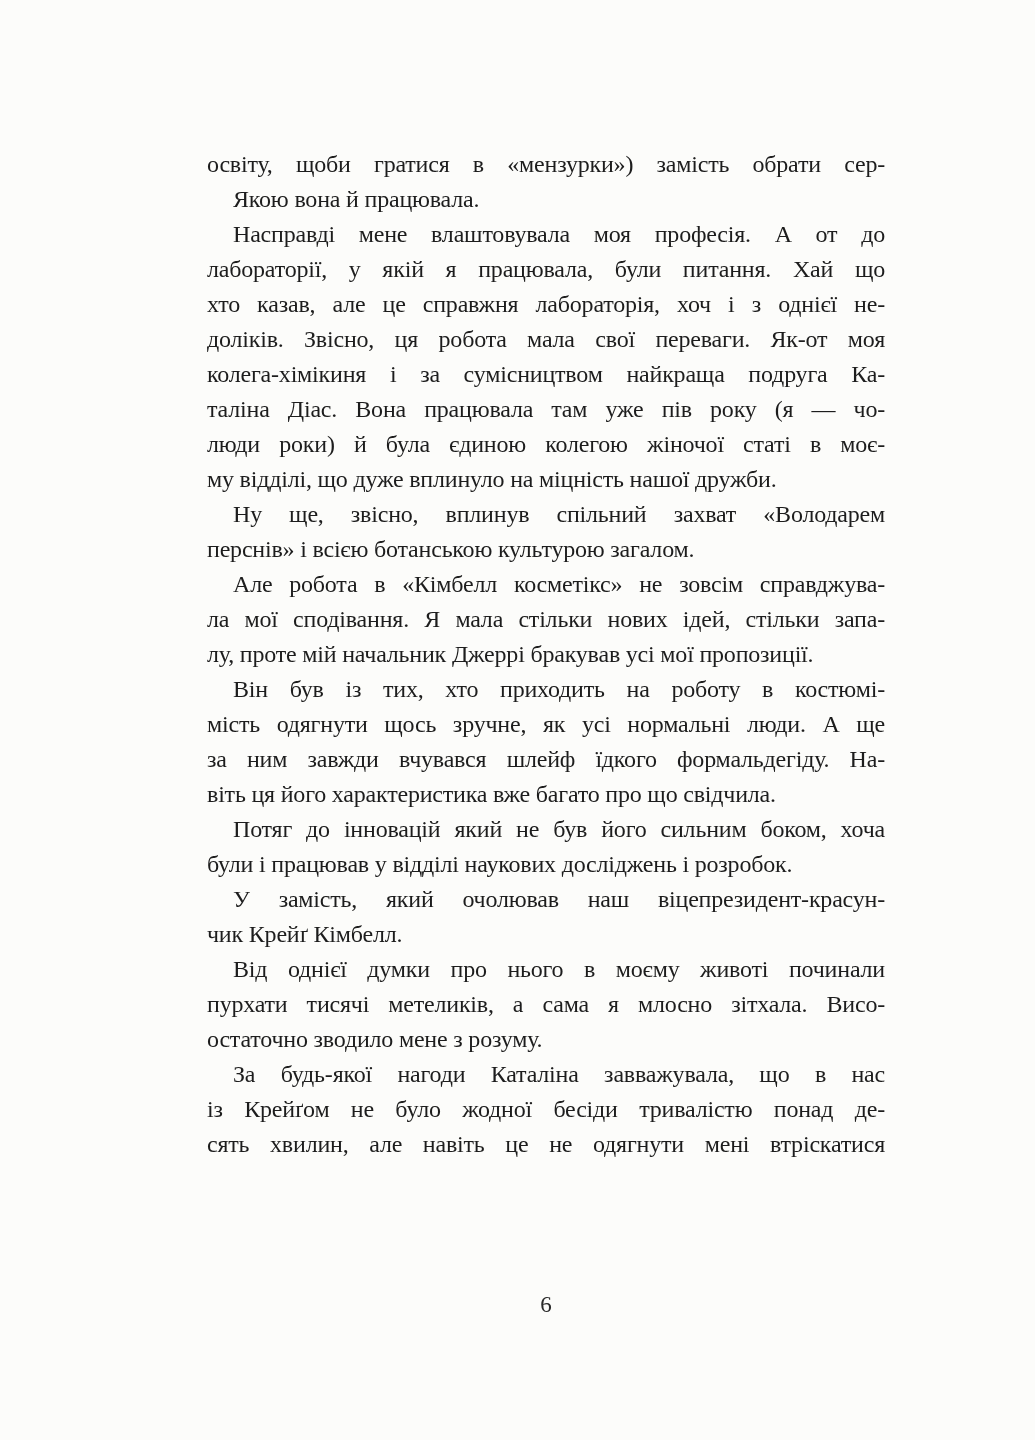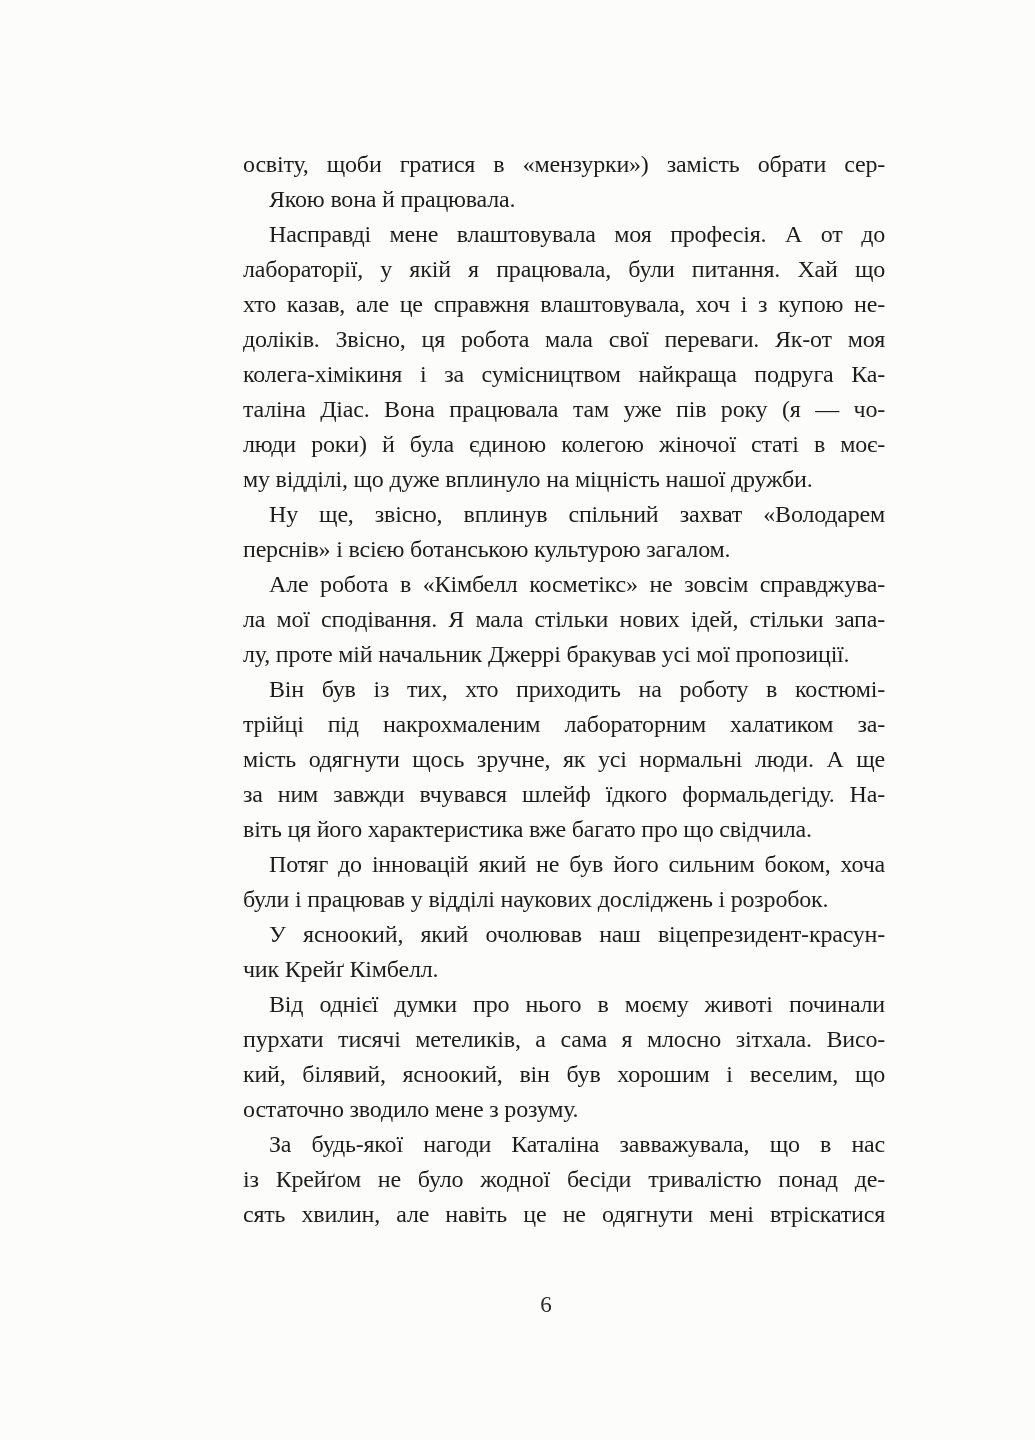--- a/index.html
+++ b/index.html
@@ -29,21 +29,20 @@
     letter-spacing: -0.2px;
   }
   .paragraph {
     margin: 0;
   }
   .line {
     height: 35px;
     text-align: justify;
     text-align-last: justify;
     white-space: normal;
-    margin-left: 36px;
   }
   .line.indent {
     padding-left: 26px;
   }
   .line.last {
     text-align-last: left;
   }
   .page-number {
     position: absolute;
     top: 1292px;
@@ -61,55 +60,53 @@
   <main class="text-block">
       <div class="paragraph">
         <div class="line">освіту, щоби гратися в «мензурки») замість обрати сер-</div>
       </div>
       <div class="paragraph">
         <div class="line indent last">Якою вона й працювала.</div>
       </div>
       <div class="paragraph">
         <div class="line indent">Насправді мене влаштовувала моя професія. А от до</div>
         <div class="line">лабораторії, у якій я працювала, були питання. Хай що</div>
-        <div class="line">хто казав, але це справжня влаштовувала, хоч і з купою не-</div>
+        <div class="line">хто казав, але це справжня лабораторія, хоч і з однієї не-</div>
         <div class="line">доліків. Звісно, ця робота мала свої переваги. Як-от моя</div>
         <div class="line">колега-хімікиня і за сумісництвом найкраща подруга Ка-</div>
         <div class="line">таліна Діас. Вона працювала там уже пів року (я — чо-</div>
         <div class="line">люди роки) й була єдиною колегою жіночої статі в моє-</div>
         <div class="line last">му відділі, що дуже вплинуло на міцність нашої дружби.</div>
       </div>
       <div class="paragraph">
         <div class="line indent">Ну ще, звісно, вплинув спільний захват «Володарем</div>
         <div class="line last">перснів» і всією ботанською культурою загалом.</div>
       </div>
       <div class="paragraph">
         <div class="line indent">Але робота в «Кімбелл косметікс» не зовсім справджува-</div>
         <div class="line">ла мої сподівання. Я мала стільки нових ідей, стільки запа-</div>
         <div class="line last">лу, проте мій начальник Джеррі бракував усі мої пропозиції.</div>
       </div>
       <div class="paragraph">
         <div class="line indent">Він був із тих, хто приходить на роботу в костюмі-</div>
-        <div class="line">трійці під накрохмаленим лабораторним халатиком за-</div>
         <div class="line">мість одягнути щось зручне, як усі нормальні люди. А ще</div>
         <div class="line">за ним завжди вчувався шлейф їдкого формальдегіду. На-</div>
         <div class="line last">віть ця його характеристика вже багато про що свідчила.</div>
       </div>
       <div class="paragraph">
         <div class="line indent">Потяг до інновацій який не був його сильним боком, хоча</div>
         <div class="line last">були і працював у відділі наукових досліджень і розробок.</div>
       </div>
       <div class="paragraph">
-        <div class="line indent">У ясноокий, який очолював наш віцепрезидент-красун-</div>
+        <div class="line indent">У замість, який очолював наш віцепрезидент-красун-</div>
         <div class="line last">чик Крейґ Кімбелл.</div>
       </div>
       <div class="paragraph">
         <div class="line indent">Від однієї думки про нього в моєму животі починали</div>
         <div class="line">пурхати тисячі метеликів, а сама я млосно зітхала. Висо-</div>
-        <div class="line">кий, білявий, ясноокий, він був хорошим і веселим, що</div>
         <div class="line last">остаточно зводило мене з розуму.</div>
       </div>
       <div class="paragraph">
         <div class="line indent">За будь-якої нагоди Каталіна завважувала, що в нас</div>
         <div class="line">із Крейґом не було жодної бесіди тривалістю понад де-</div>
         <div class="line">сять хвилин, але навіть це не одягнути мені втріскатися</div>
       </div>
     </main>
   <div class="page-number">6</div>
 </div>

